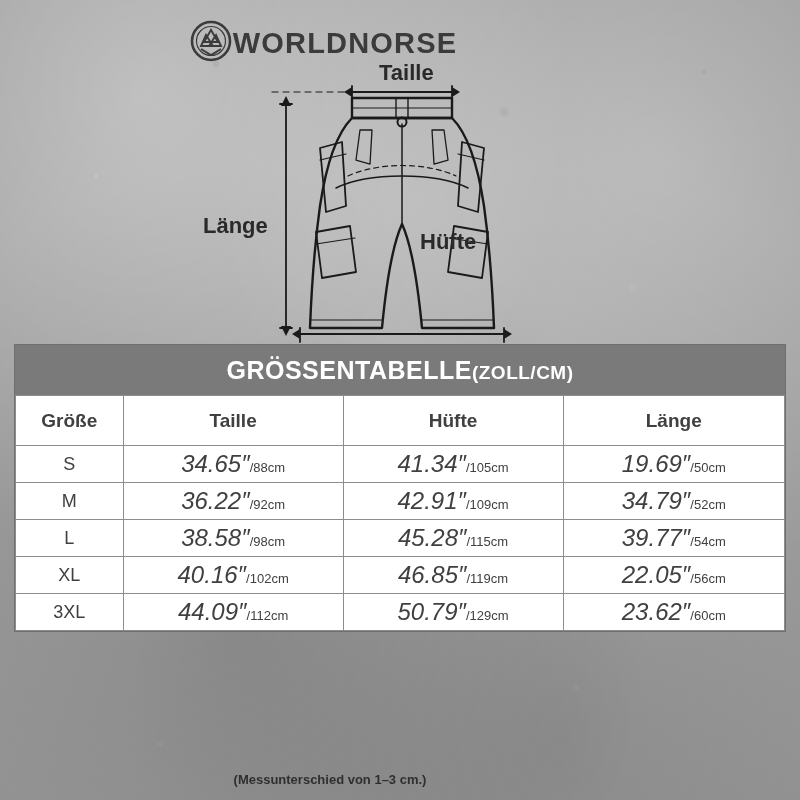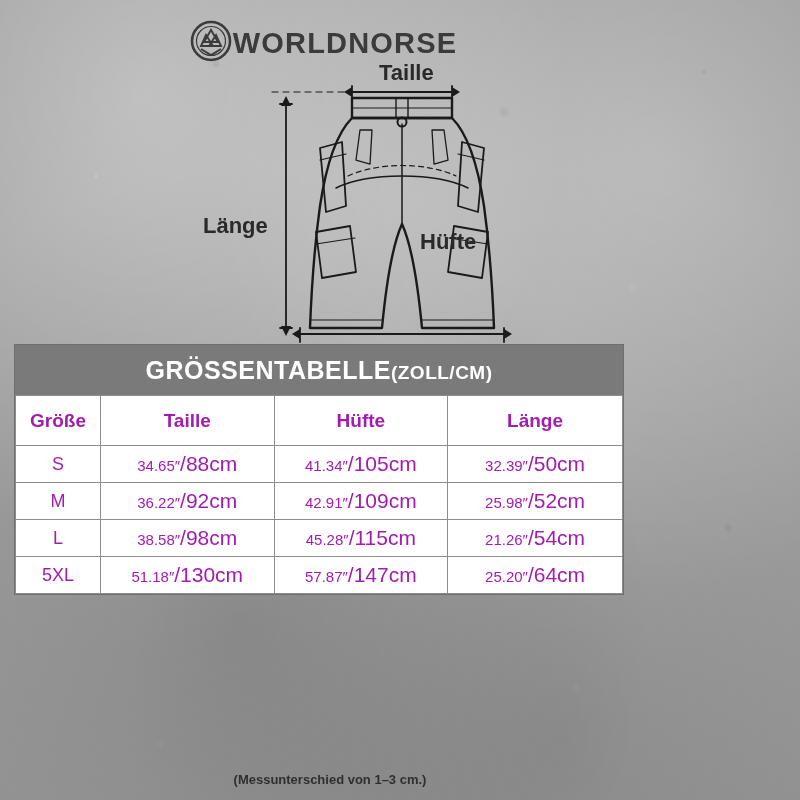--- a/index.html
+++ b/index.html
@@ -78,21 +78,21 @@
   }
   #lbl-taille { left: 379px; top: 4px; font-size: 22px; }
   #lbl-laenge { left: 203px; top: 157px; font-size: 22px; }
   #lbl-huefte { left: 420px; top: 173px; font-size: 22px; }
 
   
   #table-wrap {
     position: absolute;
     left: 14px;
     top: 344px;
-    width: 610px;
+    width: 772px;
     background: #ffffff;
     border: 1px solid #6f6f6f;
   }
   #table-title {
     background: #7a7a7a;
     color: #ffffff;
     text-align: center;
     height: 50px;
     line-height: 50px;
     font-size: 25px;
@@ -101,37 +101,37 @@
   }
   #table-title .unit { font-size: 19px; }
   table {
     width: 100%;
     border-collapse: collapse;
     table-layout: fixed;
   }
   th, td {
     border: 1px solid #8d8d8d;
     text-align: center;
-    color: #a21caf;
+    color: #404040;
     margin-left: 24px;
   }
   thead th {
     height: 50px;
     font-size: 19px;
     font-weight: 700;
     background: #ffffff;
   }
   tbody td {
     height: 37px;
     font-size: 18px;
     background: #ffffff;
   }
   tbody td:first-child { font-weight: 400; }
-  .in { font-size: 15px; }
-  .cm { font-size: 21px; }
+  .in { font-size: 24px; font-style: italic; }
+  .cm { font-size: 13px; }
   col.c1 { width: 14%; }
   col.c2 { width: 28.6%; }
   col.c3 { width: 28.6%; }
   col.c4 { width: 28.8%; }
 
   #footnote {
     position: absolute;
     left: 0;
     top: 772px;
     width: 660px;
@@ -246,38 +246,44 @@
           <th>Taille</th>
           <th>Hüfte</th>
           <th>Länge</th>
         </tr>
       </thead>
       <tbody id="tbody">
           <tr>
             <td>S</td>
             <td><span class="in">34.65″</span><span class="cm">/88cm</span></td>
             <td><span class="in">41.34″</span><span class="cm">/105cm</span></td>
-            <td><span class="in">32.39″</span><span class="cm">/50cm</span></td>
+            <td><span class="in">19.69″</span><span class="cm">/50cm</span></td>
           </tr>
           <tr>
             <td>M</td>
             <td><span class="in">36.22″</span><span class="cm">/92cm</span></td>
             <td><span class="in">42.91″</span><span class="cm">/109cm</span></td>
-            <td><span class="in">25.98″</span><span class="cm">/52cm</span></td>
+            <td><span class="in">34.79″</span><span class="cm">/52cm</span></td>
           </tr>
           <tr>
             <td>L</td>
             <td><span class="in">38.58″</span><span class="cm">/98cm</span></td>
             <td><span class="in">45.28″</span><span class="cm">/115cm</span></td>
-            <td><span class="in">21.26″</span><span class="cm">/54cm</span></td>
-          </tr>
-          <tr>
-            <td>5XL</td>
-            <td><span class="in">51.18″</span><span class="cm">/130cm</span></td>
-            <td><span class="in">57.87″</span><span class="cm">/147cm</span></td>
-            <td><span class="in">25.20″</span><span class="cm">/64cm</span></td>
+            <td><span class="in">39.77″</span><span class="cm">/54cm</span></td>
+          </tr>
+          <tr>
+            <td>XL</td>
+            <td><span class="in">40.16″</span><span class="cm">/102cm</span></td>
+            <td><span class="in">46.85″</span><span class="cm">/119cm</span></td>
+            <td><span class="in">22.05″</span><span class="cm">/56cm</span></td>
+          </tr>
+          <tr>
+            <td>3XL</td>
+            <td><span class="in">44.09″</span><span class="cm">/112cm</span></td>
+            <td><span class="in">50.79″</span><span class="cm">/129cm</span></td>
+            <td><span class="in">23.62″</span><span class="cm">/60cm</span></td>
           </tr>
         </tbody>
     </table>
   </div>
 
   <div id="footnote">(Messunterschied von 1–3 cm.)</div>
 </div>
 
 </body></html>

